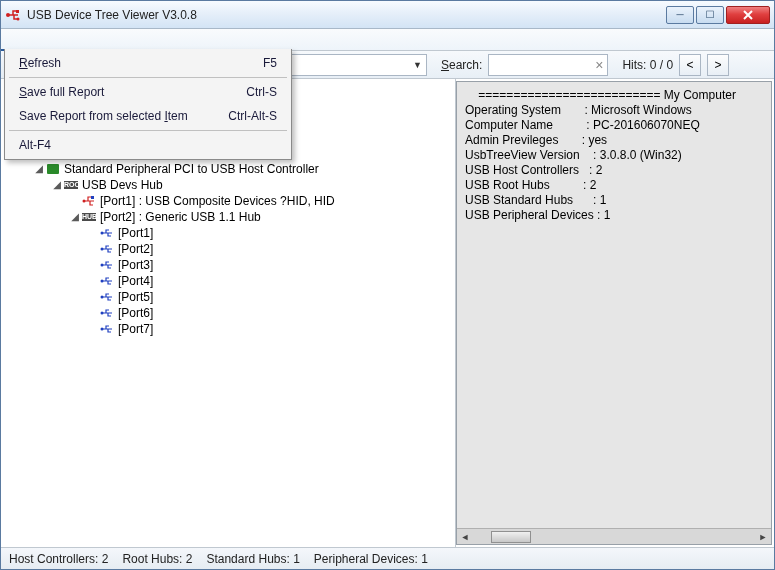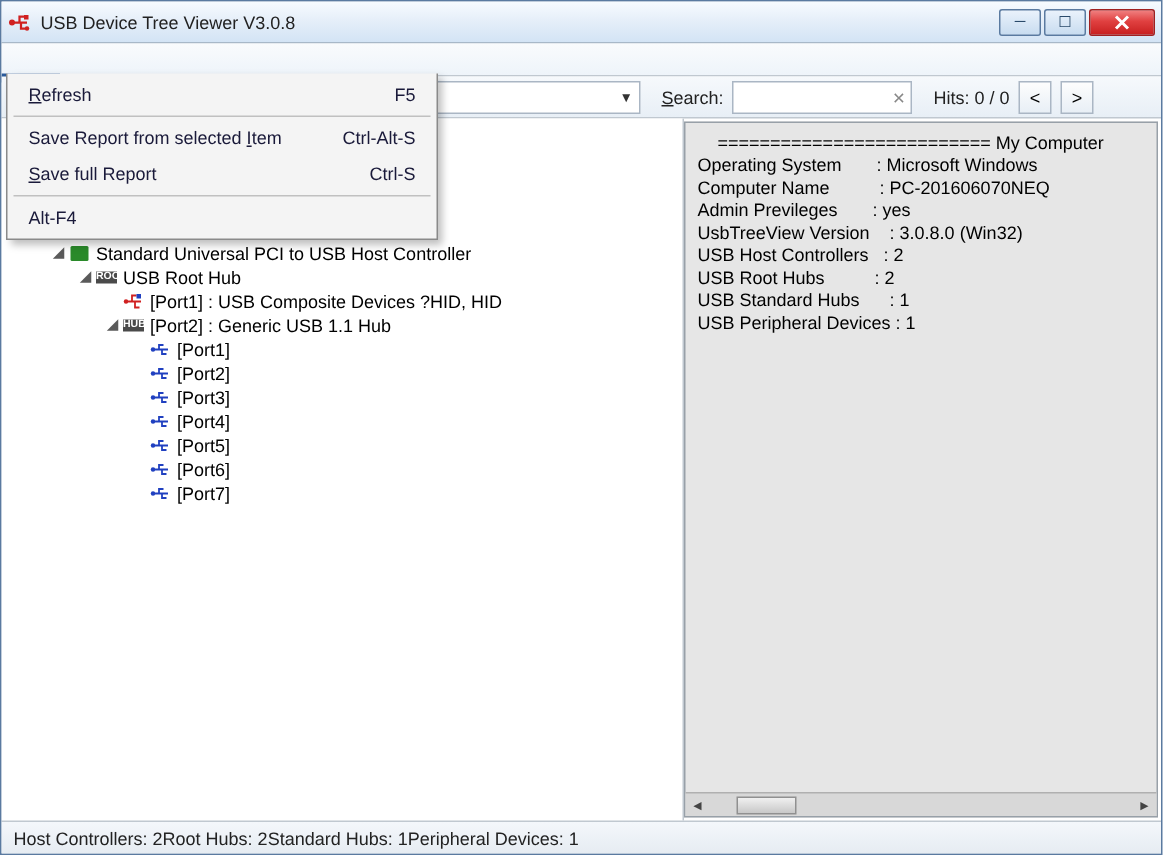--- a/index.html
+++ b/index.html
@@ -43,21 +43,21 @@
 .hub-icn { background: #4a4a4a; width: 14px; height: 8px; color: #fff; font-size: 7px; text-align: center; line-height: 8px; font-weight: bold; }
 .comp-icn { font-size: 12px; }
 
 .info-pane { flex: 1; background: #e6e6e6; border: 1px solid #98a0a8; margin: 2px 2px 2px 0; display: flex; flex-direction: column; position: relative; }
 .info-body { flex: 1; padding: 6px 8px; font-family: "Courier New", monospace; font-size: 12px; color: #000; line-height: 15px; white-space: pre; overflow: hidden; }
 .info-scroll { height: 16px; background: #d8d8d8; border-top: 1px solid #b0b0b0; display: flex; align-items: center; }
 .info-scroll .thumb { width: 40px; height: 12px; background: linear-gradient(#f0f0f0, #c8c8c8); border: 1px solid #909090; margin-left: 18px; }
 .info-scroll .arrow-btn { width: 16px; height: 16px; display: flex; align-items: center; justify-content: center; font-size: 9px; color: #444; }
 .info-scroll .arrow-btn.right { margin-left: auto; }
 
-.statusbar { height: 22px; background: linear-gradient(#f4f7fb, #e6ecf2); border-top: 1px solid #c0c8d0; display: flex; align-items: center; padding: 0 8px; font-size: 12px; color: #222; }
+.statusbar { height: 22px; background: linear-gradient(#f4f7fb, #e6ecf2); border-top: 1px solid #c0c8d0; display: flex; align-items: center; padding: 0 8px; font-size: 12px; color: #222; gap: 14px; }
 .statusbar .spacer { flex: 1; }
 
 svg.usb { display: block; }
 </style>
 </head>
 <body>
 
 <div class="titlebar">
   <span class="icon">
       <svg class="usb" viewBox="0 0 16 16">
@@ -86,26 +86,26 @@
   <div class="menu-item"><span class="ul">H</span>elp</div>
 </div>
 
 <div class="dropdown">
   <div class="row">
     <span class="label"><span class="ul2">R</span>efresh</span>
     <span class="shortcut">F5</span>
   </div>
   <div class="sep"></div>
   <div class="row">
+    <span class="label"><span class="ul2">S</span>ave full Report</span>
+    <span class="shortcut">Ctrl-S</span>
+  </div>
+  <div class="row">
     <span class="label">Save Report from selected <span class="ul2">I</span>tem</span>
     <span class="shortcut">Ctrl-Alt-S</span>
-  </div>
-  <div class="row">
-    <span class="label"><span class="ul2">S</span>ave full Report</span>
-    <span class="shortcut">Ctrl-S</span>
   </div>
   <div class="sep"></div>
   <div class="row">
     <span class="shortcut">Alt-F4</span>
   </div>
 </div>
 
 <div class="toolbar">
   <div class="combo">
       <span class="arrow">▼</span>
@@ -166,29 +166,29 @@
             </svg>
           </span>
           <span>[Port6]</span>
         </div>
 
       <div class="node" style="padding-left:30px">
           <span class="exp">◢</span>
           <span class="icn">
             <span class="pci-icn"></span>
           </span>
-          <span>Standard Universal PCI to USB Host Controller</span>
+          <span>Standard Peripheral PCI to USB Host Controller</span>
         </div>
 
       <div class="node" style="padding-left:48px">
           <span class="exp">◢</span>
           <span class="icn">
             <span class="hub-icn">ROOT</span>
           </span>
-          <span>USB Root Hub</span>
+          <span>USB Devs Hub</span>
         </div>
 
       <div class="node" style="padding-left:78px">
           <span class="icn comp-icn">
             <svg width="14" height="12" viewBox="0 0 14 12">
               <circle cx="2" cy="6" r="1.5" fill="#d02020"></circle>
               <path d="M2 6 H12 M6 6 V2 H9 M8 6 V10 H11" stroke="#d02020" stroke-width="1.2" fill="none"></path>
               <rect x="9" y="1" width="3" height="3" fill="#2040c0"></rect>
             </svg>
           </span>

